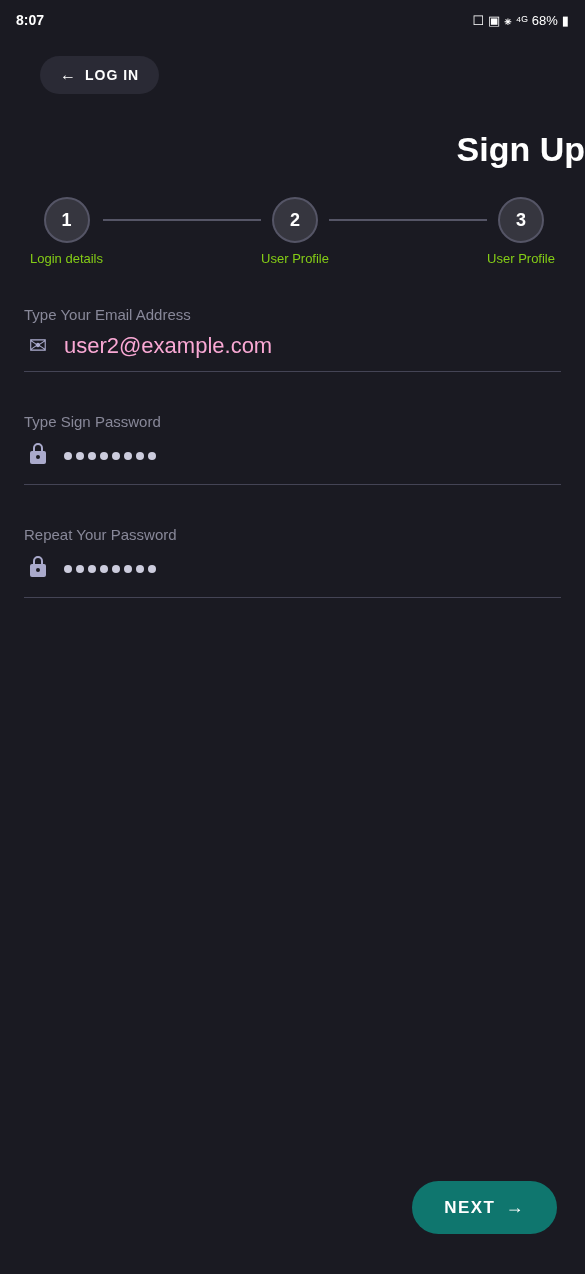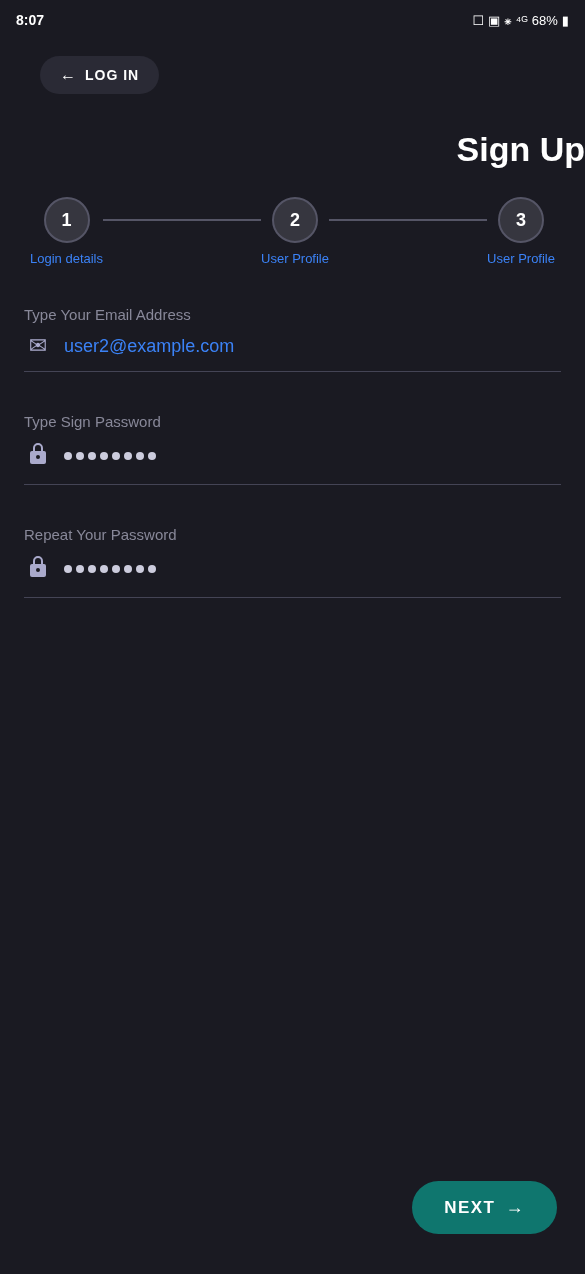--- a/index.html
+++ b/index.html
@@ -107,21 +107,21 @@
       align-items: center;
       justify-content: center;
       font-size: 18px;
       font-weight: 700;
       color: #ffffff;
       border: 2px solid #555566;
     }
 
     .step-label {
       font-size: 13px;
-      color: #3b82f6;
+      color: #84cc16;
       text-align: center;
     }
 
     .step-line {
       flex: 1;
       height: 2px;
       background-color: #555566;
       margin-top: 22px;
       align-self: flex-start;
     }
@@ -148,22 +148,22 @@
     }
 
     .input-icon {
       font-size: 22px;
       color: #aaaacc;
       min-width: 28px;
       text-align: center;
     }
 
     .input-value {
-      font-size: 18px;
-      color: #3b82f6;
+      font-size: 22px;
+      color: #f9a8d4;
       flex: 1;
     }
 
     
     .bottom-area {
       position: absolute;
       bottom: 40px;
       right: 28px;
     }
 

